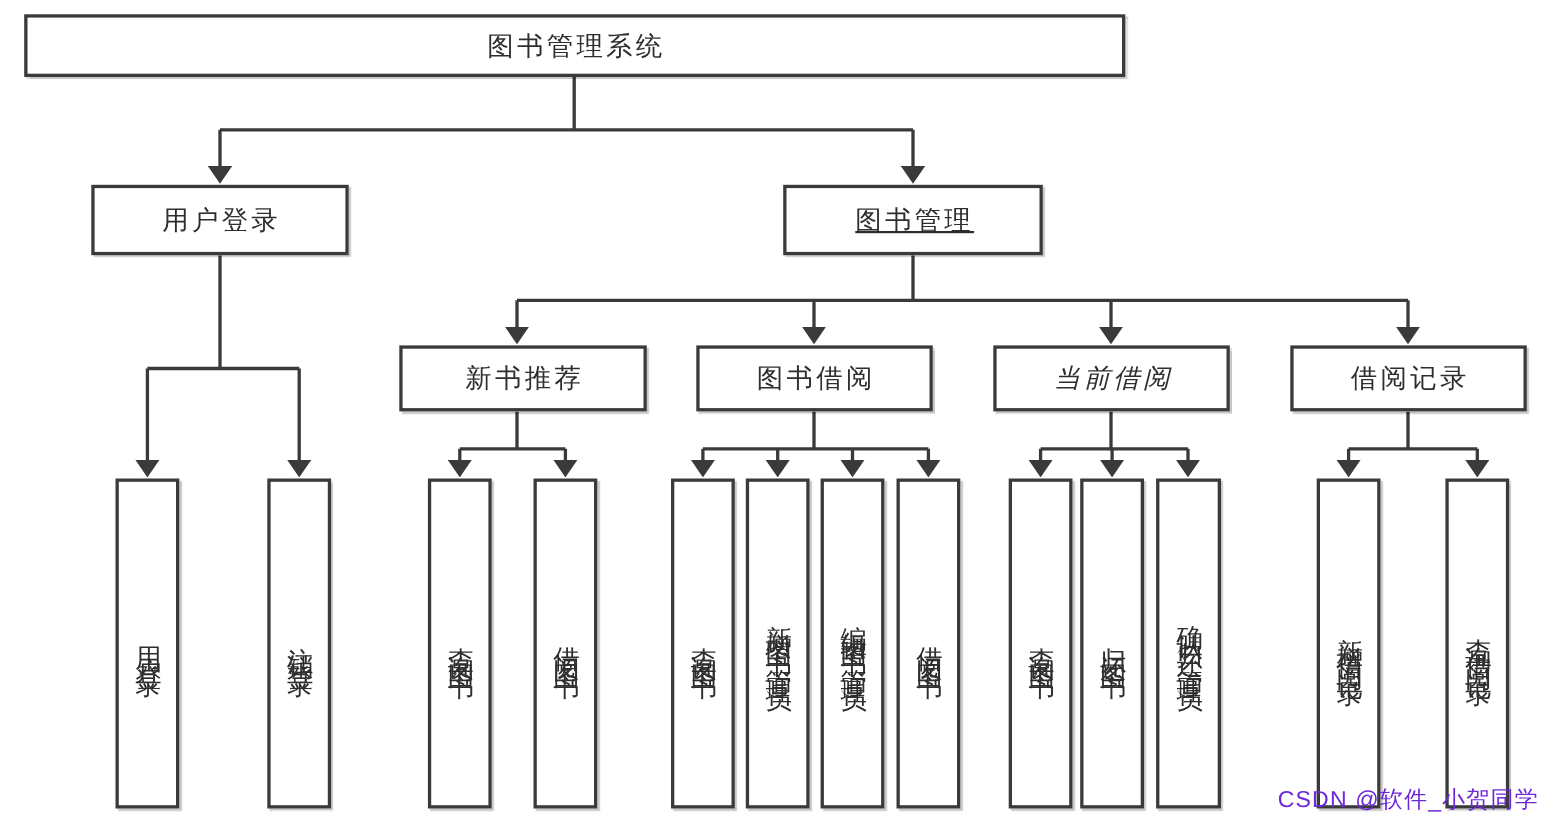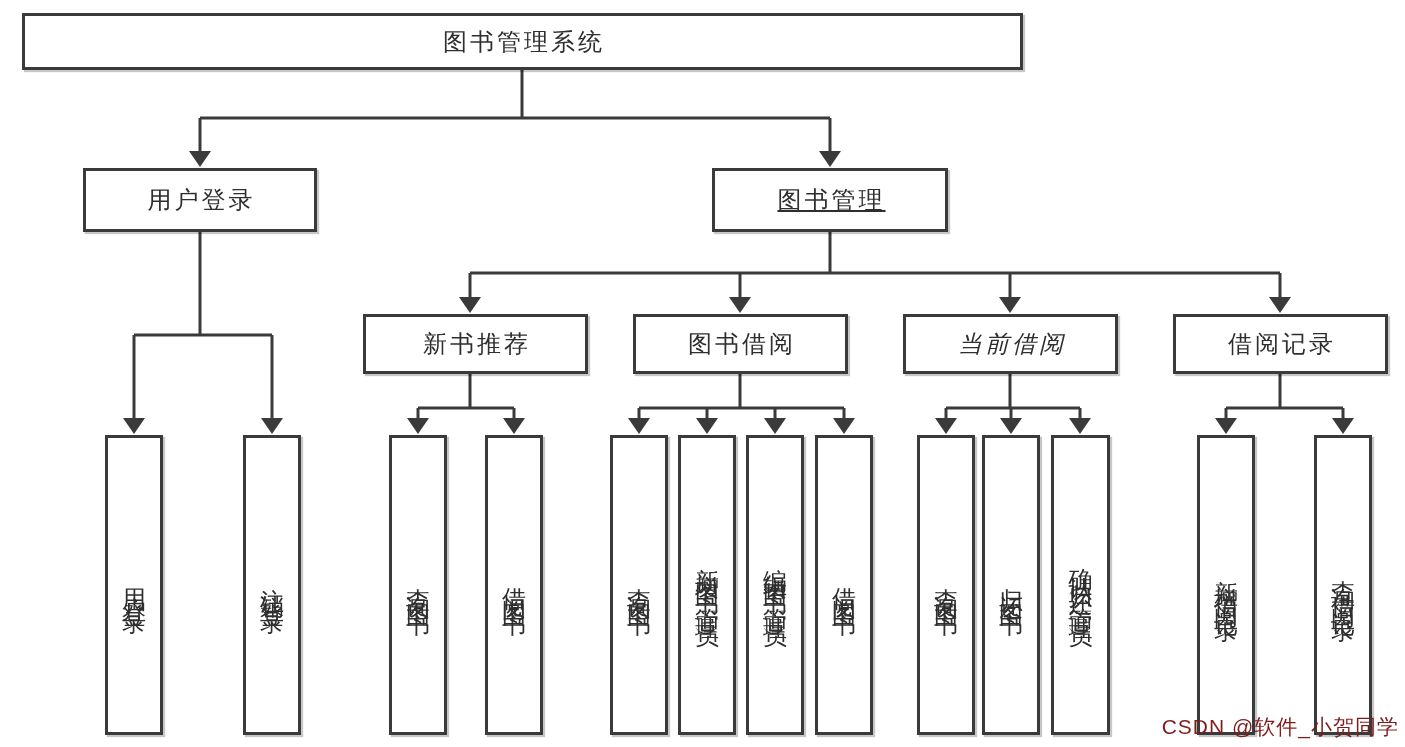--- a/index.html
+++ b/index.html
@@ -45,21 +45,21 @@
     width: 58px;
     height: 300px;
     top: 435px;
   }
   .watermark {
     position: absolute;
     top: 713px;
     right: 6px;
     font-size: 21px;
     letter-spacing: 1px;
-    color: #7f1d1d;
+    color: #6d28d9;
     z-index: 2;
     white-space: nowrap;
   }
 </style>
 </head>
 <body>
 
 <div class="canvas">
 
   <svg class="wires" viewBox="0 0 1405 747" xmlns="http://www.w3.org/2000/svg">

